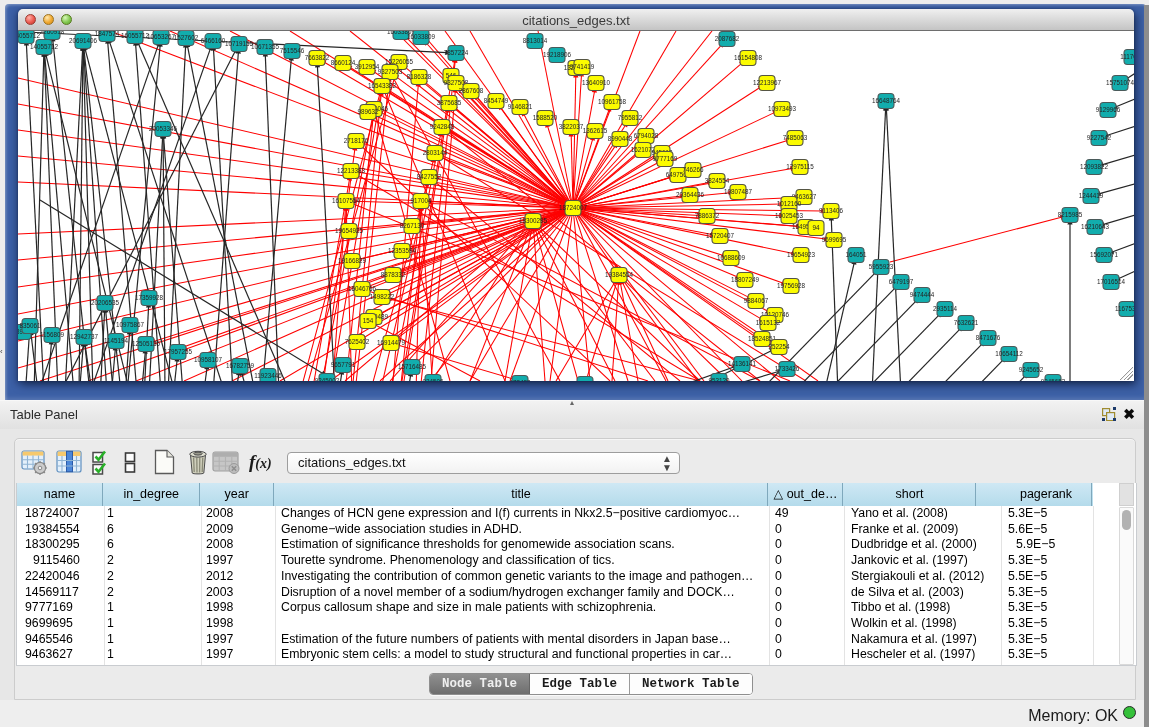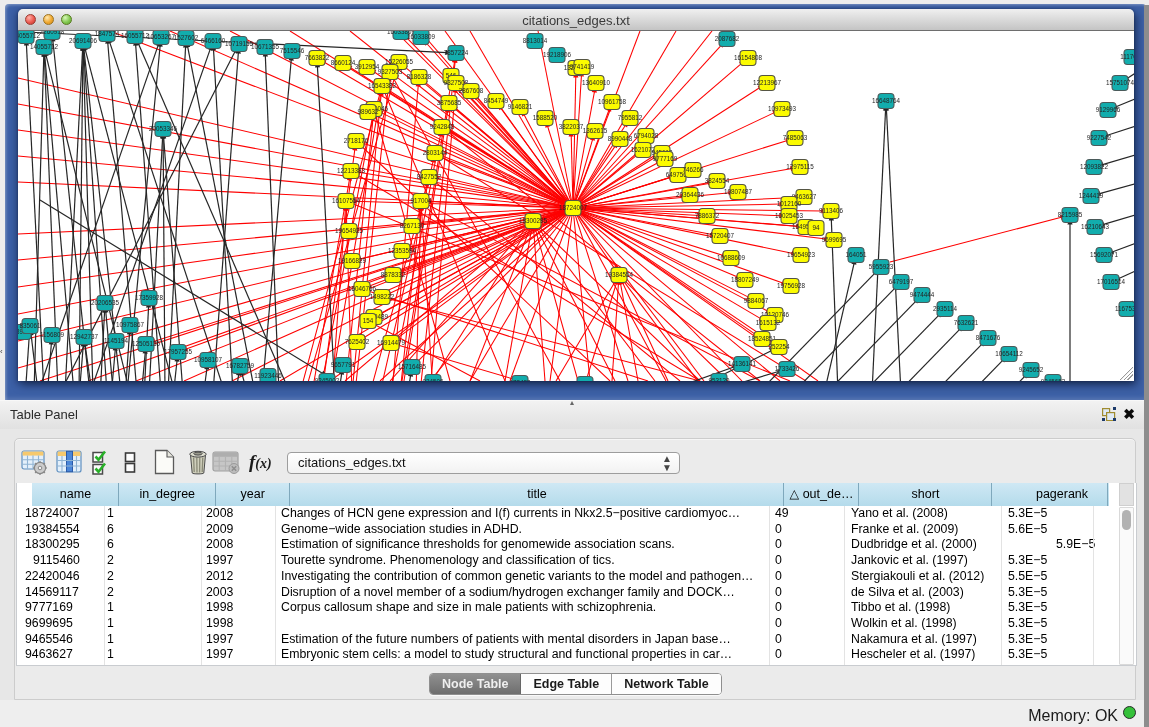--- a/index.html
+++ b/index.html
@@ -48,35 +48,35 @@
   border:1px solid #cccccc; border-radius:5px 5px 0 0; background:#ebebeb;
   box-shadow: inset 0 1px 0 #f6f6f6; }
 .ticon { position:absolute; top:10px; }
 #combo { position:absolute; left:272px; top:13px; width:393px; height:22px;
   background:linear-gradient(180deg,#ffffff,#f2f2f2); border:1px solid #9d9d9d; border-radius:4px;
   font-size:13px; color:#111; line-height:20px; padding-left:10px; }
 #combo .arr { position:absolute; right:7px; top:1px; font-size:10px; color:#444; line-height:9px; }
 
 
 #tbl { position:absolute; left:1px; top:44px; width:1121px; height:183px; background:#fff; overflow:hidden; }
-#thead { position:absolute; left:16px; top:0; height:23px; width:1077px;
+#thead { position:absolute; left:0; top:0; height:23px; width:1077px;
   background:linear-gradient(180deg,#cfe8f4,#b4dbeb); }
 .th { position:absolute; top:0; height:23px; border-right:1px solid #7fa8bc;
   font-size:12.5px; color:#000; text-align:center; line-height:23px; }
 .tr { position:absolute; left:0; width:1077px; height:15.7px; font-size:12.3px; color:#000; }
 .td { position:absolute; top:0; white-space:nowrap; overflow:hidden; line-height:15.7px; }
 #vscroll { position:absolute; right:3px; top:24px; width:15px; height:158px;
   background:#fafafa; border:1px solid #d9d9d9; border-radius:1px;}
 #vthumb { position:absolute; left:2px; top:2px; width:9px; height:20px; background:#b2b2b2; border-radius:5px; }
 #hcorner { position:absolute; right:3px; top:0; width:15px; height:23px; background:#e2e2e2; border:1px solid #cfcfcf;}
 
 
 #tabs { position:absolute; left:429px; top:273px; height:22px; display:flex;
   border:1px solid #8f8f8f; border-radius:4px; overflow:hidden; background:#fff;
-  box-shadow:0 1px 0 rgba(255,255,255,.7);}
+  box-shadow:0 1px 0 rgba(255,255,255,.7);font-family:Liberation Mono, monospace;}
 .tab { font-size:12.5px; font-weight:bold; color:#1a1a1a; line-height:20px; padding:0 12px;
   border-right:1px solid #9a9a9a; background:#fdfdfd;}
 .tab.sel { background:linear-gradient(180deg,#909090,#6e6e6e); color:#efefef; border-right:1px solid #666;}
 .tab:last-child { border-right:none;text-align:right; }
 
 
 #status { position:absolute; left:0; top:700px; width:1144px; height:27px; background:#eeeeee; }
 #status .mem { position:absolute; right:26px; top:7px; font-size:16px; color:#1a1a1a; }
 #memdot { position:absolute; right:8px; top:6px; width:13px; height:13px; border-radius:50%;
   background:#35c13a; border:1.5px solid #2a2a2a; }
@@ -921,36 +921,36 @@
 <div class="td" style="left:835px;width:155px">Franke et al. (2009)</div>
 <div class="td" style="left:992px;width:84px">5.6E−5</div>
 </div>
 <div class="tr" style="top:54.4px">
 <div class="td" style="left:9px;width:78px">18300295</div>
 <div class="td" style="left:91px;width:95px">6</div>
 <div class="td" style="left:190px;width:72px">2008</div>
 <div class="td" style="left:265px;width:486px">Estimation of significance thresholds for genomewide association scans.</div>
 <div class="td" style="left:759px;width:67px">0</div>
 <div class="td" style="left:835px;width:155px">Dudbridge et al. (2000)</div>
-<div class="td" style="left:1040px;width:84px">5.9E−5</div>
+<div class="td" style="left:1000px;width:84px">5.9E−5</div>
 </div>
 <div class="tr" style="top:70.1px">
 <div class="td" style="left:17px;width:78px">9115460</div>
 <div class="td" style="left:91px;width:95px">2</div>
 <div class="td" style="left:190px;width:72px">1997</div>
 <div class="td" style="left:265px;width:486px">Tourette syndrome. Phenomenology and classification of tics.</div>
 <div class="td" style="left:759px;width:67px">0</div>
 <div class="td" style="left:835px;width:155px">Jankovic et al. (1997)</div>
 <div class="td" style="left:992px;width:84px">5.3E−5</div>
 </div>
 <div class="tr" style="top:85.8px">
 <div class="td" style="left:9px;width:78px">22420046</div>
 <div class="td" style="left:91px;width:95px">2</div>
 <div class="td" style="left:190px;width:72px">2012</div>
-<div class="td" style="left:265px;width:486px">Investigating the contribution of common genetic variants to the model and pathogen…</div>
+<div class="td" style="left:265px;width:486px">Investigating the contribution of common genetic variants to the image and pathogen…</div>
 <div class="td" style="left:759px;width:67px">0</div>
 <div class="td" style="left:835px;width:155px">Stergiakouli et al. (2012)</div>
 <div class="td" style="left:992px;width:84px">5.5E−5</div>
 </div>
 <div class="tr" style="top:101.5px">
 <div class="td" style="left:9px;width:78px">14569117</div>
 <div class="td" style="left:91px;width:95px">2</div>
 <div class="td" style="left:190px;width:72px">2003</div>
 <div class="td" style="left:265px;width:486px">Disruption of a novel member of a sodium/hydrogen exchanger family and DOCK…</div>
 <div class="td" style="left:759px;width:67px">0</div>

